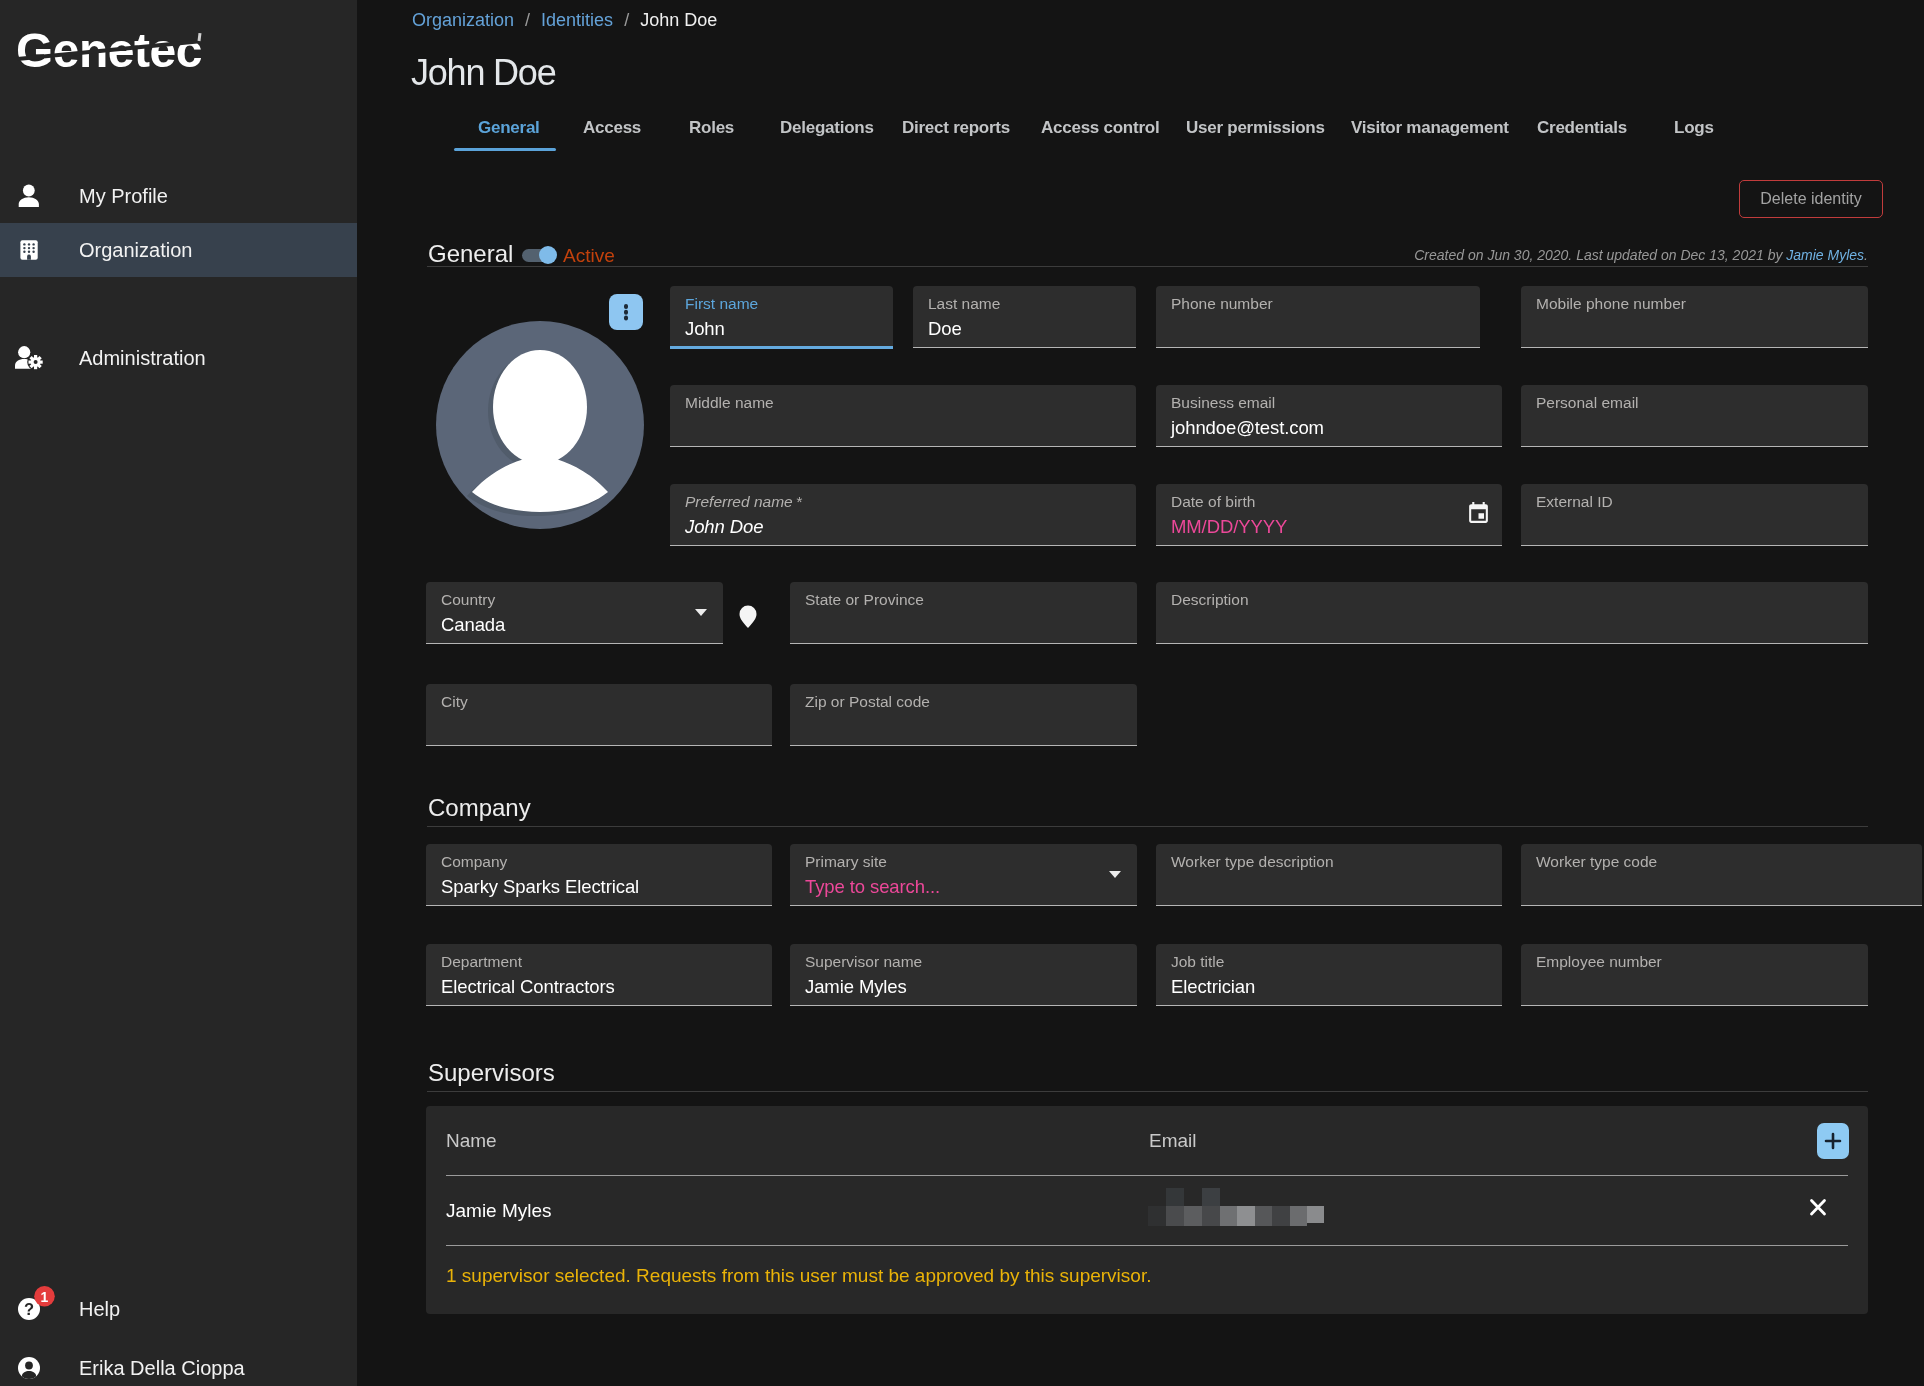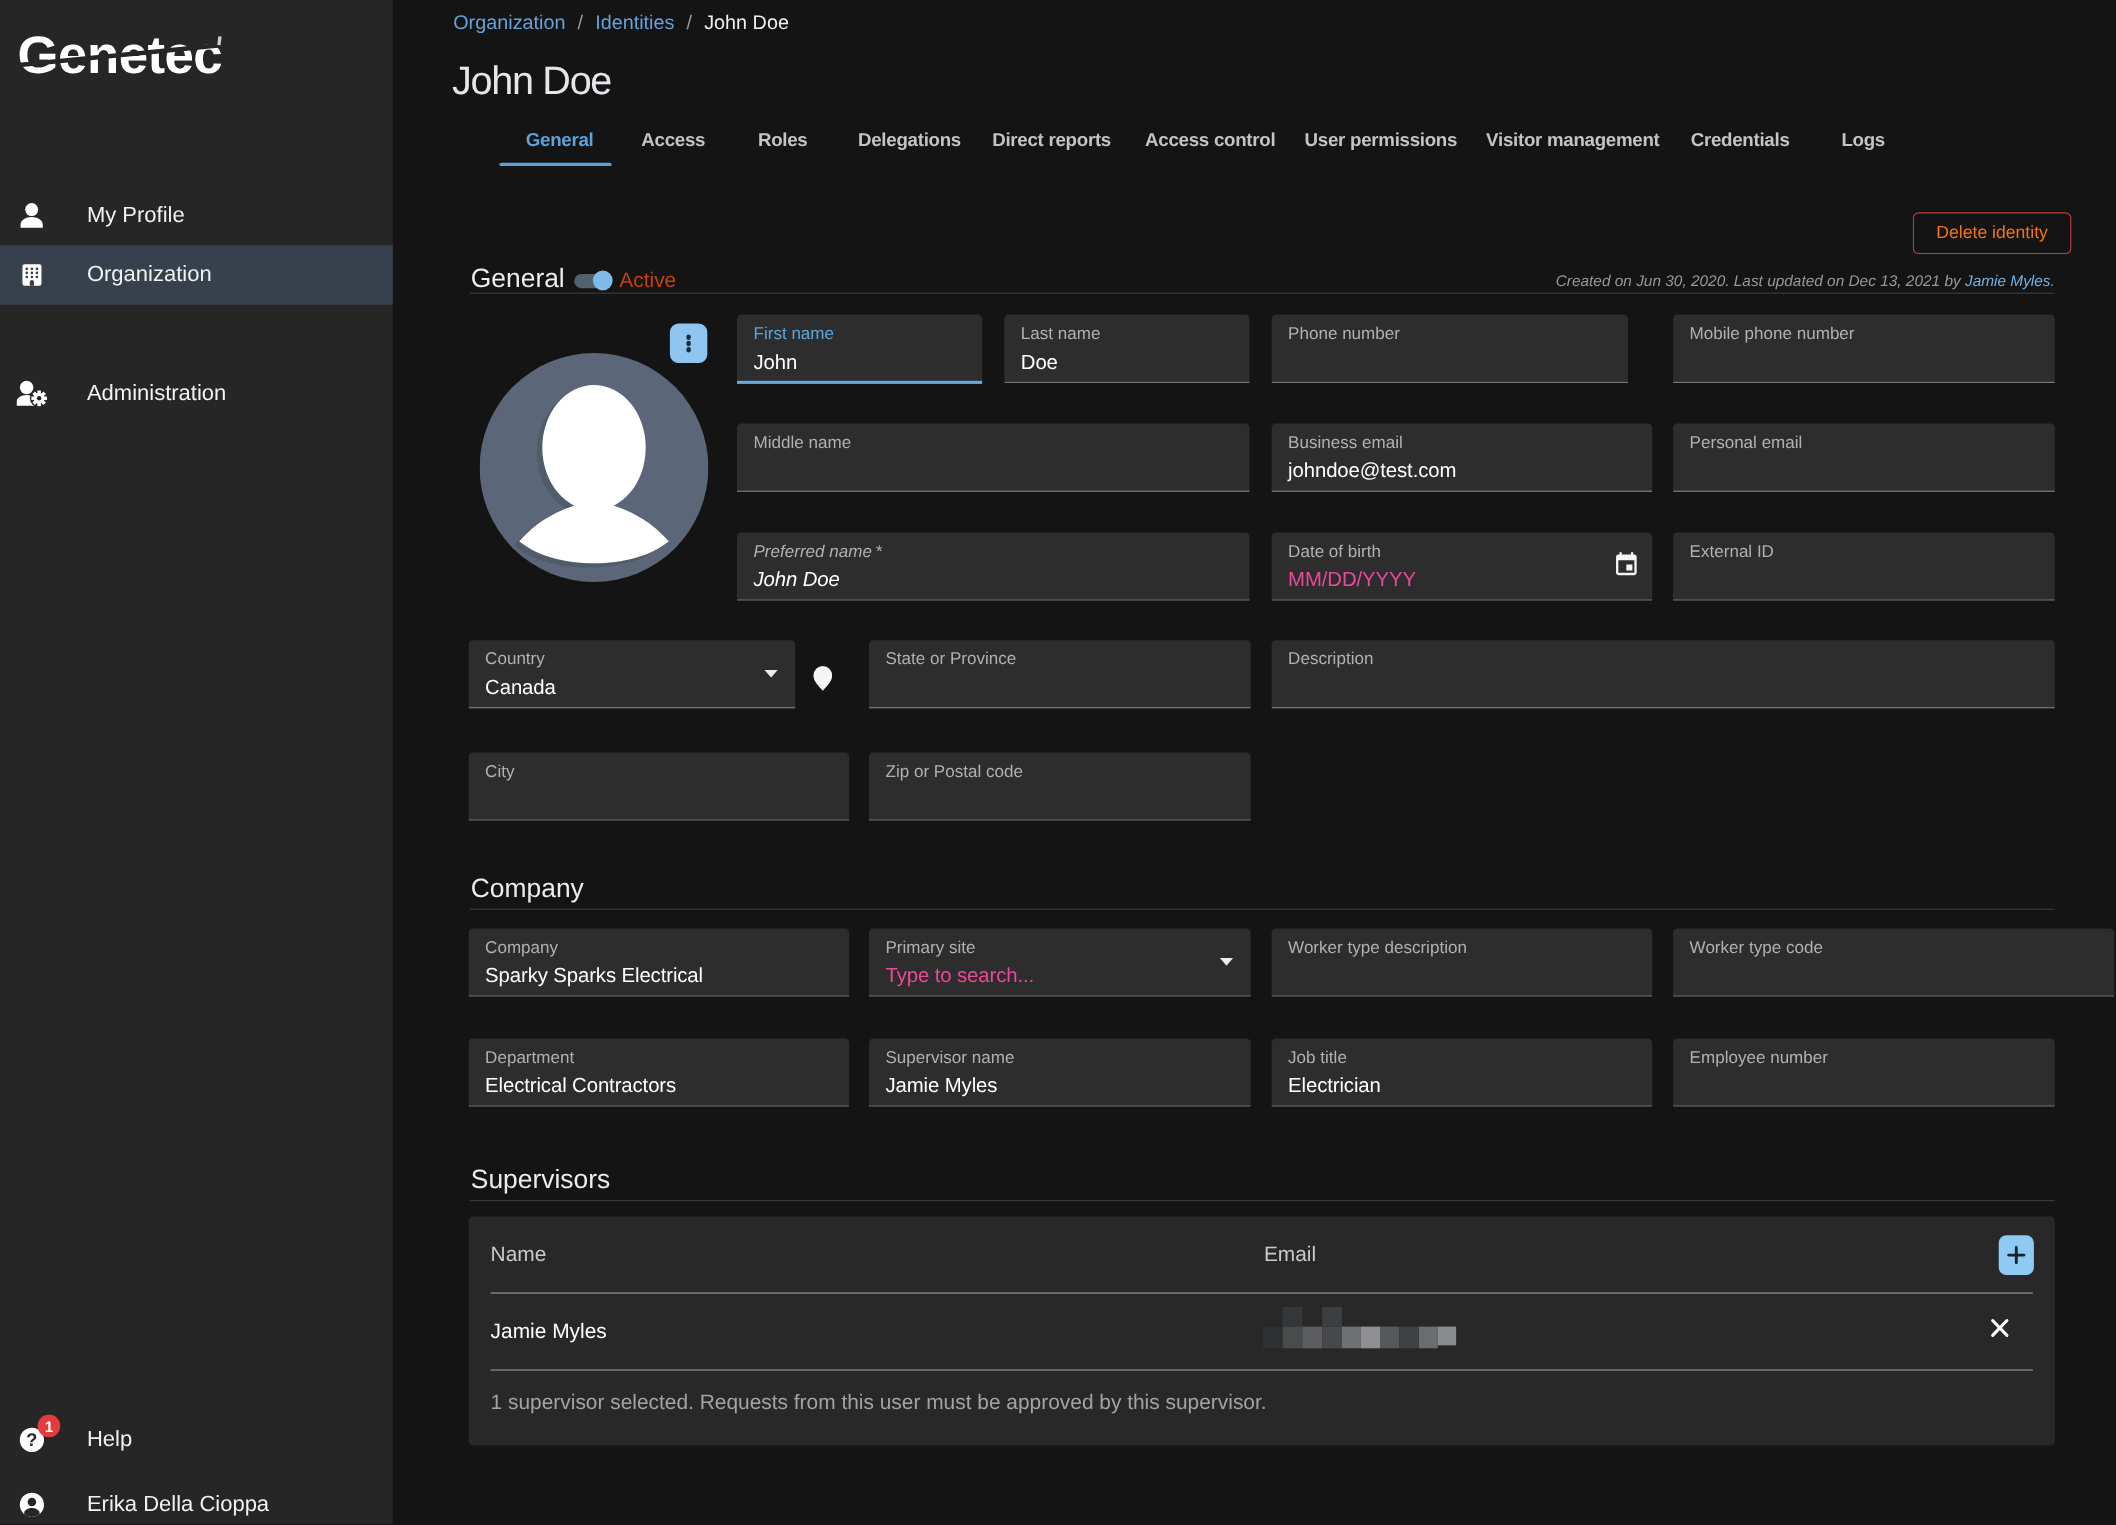--- a/index.html
+++ b/index.html
@@ -14,21 +14,21 @@
 .navsel { background:#37414d; }
 #logo { position:absolute; left:16px; top:23px; color:#fff; font-size:48px; font-weight:bold; letter-spacing:-0.5px; }
 
 #bc { position:absolute; left:412px; top:10px; font-size:18px; color:#9a9a9a; }
 #bc a { color:#64a2d8; text-decoration:none; }
 #bc .cur { color:#f0f0f0; }
 #title { position:absolute; left:411px; top:52px; font-size:36px; font-weight:400; letter-spacing:-1.2px; color:#e4e7ea; }
 .tab { position:absolute; top:118px; font-size:17px; font-weight:bold; letter-spacing:-0.25px; color:#c2c4c6; }
 .tabactive { color:#5ba3d9; }
 #tabline { position:absolute; left:454px; top:148px; width:102px; height:3px; background:#5ba3d9; border-radius:2px; }
-#delbtn { position:absolute; left:1739px; top:193px; width:144px; height:38px; border:1px solid #c13c3c; border-radius:5px; color:#f97316; font-size:16px; text-align:center; line-height:36px; }
+#delbtn { position:absolute; left:1739px; top:180px; width:144px; height:38px; border:1px solid #c13c3c; border-radius:5px; color:#a3a3a3; font-size:16px; text-align:center; line-height:36px; }
 .sechead { position:absolute; font-size:24px; color:#ededed; }
 .secline { position:absolute; height:1px; background:#3c3c3c; }
 #created { position:absolute; top:247px; right:56px; font-size:14px; font-style:italic; color:#989898; }
 #created a { color:#70b2e3; text-decoration:none; }
 
 #tgl { position:absolute; left:522px; top:249px; width:27px; height:13px; background:#53616f; border-radius:7px; }
 #tglknob { position:absolute; left:539px; top:246px; width:18px; height:18px; background:#7fbbe9; border-radius:50%; }
 #activelbl { position:absolute; left:563px; top:245px; font-size:19px; color:#c2410c; }
 
 .f { position:absolute; height:62px; background:#2d2d2d; border-bottom:1px solid #b5b5b5; border-radius:4px 4px 0 0; }
@@ -250,21 +250,21 @@
     <span class="l">Employee number</span>
   </div>
 <div class="sechead" style="left:428px; top:1059px;">Supervisors</div>
 <div class="secline" style="left:427px; top:1091px; width:1441px;"></div>
 <div id="supcard">
   <div style="position:absolute; left:20px; top:24px; font-size:19px; color:#c9c9c9;">Name</div>
   <div style="position:absolute; left:723px; top:24px; font-size:19px; color:#c9c9c9;">Email</div>
   <div class="supdiv" style="top:69px;"></div>
   <div style="position:absolute; left:20px; top:94px; font-size:19px; color:#fff;">Jamie Myles</div>
   <div class="supdiv" style="top:139px;"></div>
-  <div style="position:absolute; left:20px; top:159px; font-size:19px; color:#a3a3a3;">1 supervisor selected. Requests from this user must be approved by this supervisor.</div>
+  <div style="position:absolute; left:20px; top:159px; font-size:19px; color:#eab308;">1 supervisor selected. Requests from this user must be approved by this supervisor.</div>
 </div>
 <div class="abs" style="left:1817px; top:1123px; width:32px; height:36px; background:#8ecaf3; border-radius:7px;"><svg width="32" height="36" viewBox="0 0 32 36">
       <path stroke="#16212e" stroke-width="2.6" stroke-linecap="round" d="M16 11v14M9 18h14"></path>
     </svg></div>
 <svg class="abs" style="left:1809px; top:1198px;" width="18" height="19" viewBox="0 0 18 19">
     <path stroke="#ffffff" stroke-width="2.8" stroke-linecap="round" d="M2.5 2.5 L15.5 16 M15.5 2.5 L2.5 16"></path>
   </svg>
 <svg class="abs" style="left:1148px; top:1188px;" width="176" height="38" viewBox="0 0 176 38">
   <rect x="18" y="0" width="18" height="18" fill="#343739"></rect>
   <rect x="54" y="0" width="18" height="18" fill="#3c3f42"></rect>

